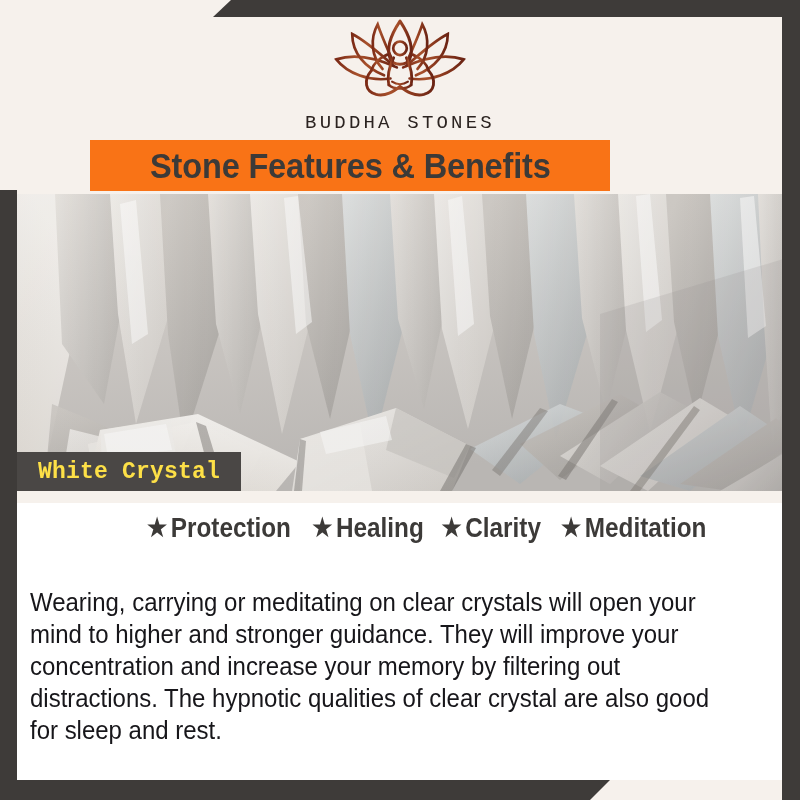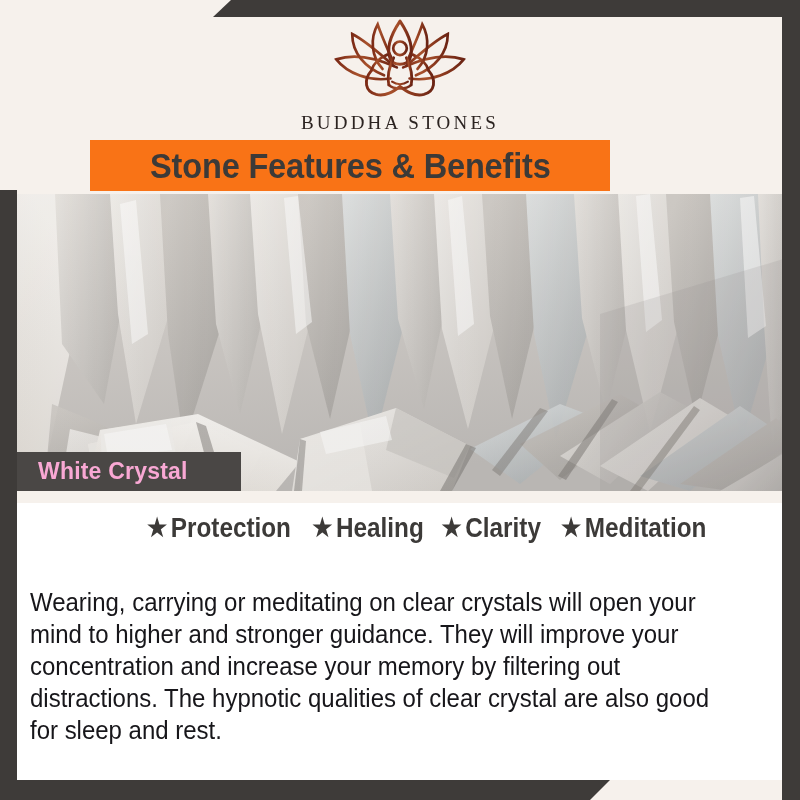--- a/index.html
+++ b/index.html
@@ -81,21 +81,21 @@
   }
   .logo-mark {
     display: inline-block;
     width: 160px;
     height: 86px;
     line-height: 0;
   }
   .logo-text {
     display: block;
     margin-top: 4px;
-    font-family: Liberation Serif, serif;
+    font-family: Liberation Mono, monospace;
     font-size: 19px;
     letter-spacing: 3.2px;
     color: #2b2320;
     font-weight: 400;
   }
 
   
   .title-band {
     position: absolute;
     top: 140px;
@@ -139,22 +139,22 @@
     width: 224px;
     height: 39px;
     background: #4a4745;
     z-index: 20;
     display: flex;
     align-items: center;
     padding-left: 21px;
     box-sizing: border-box;
   }
   .caption-text {
-    color: #f9a8d4;
-    font-family: Liberation Sans, sans-serif;
+    color: #fde047;
+    font-family: Liberation Mono, monospace;
     font-weight: bold;
     font-size: 23px;
     letter-spacing: 0.2px;
     white-space: nowrap;
   }
 
   
   .cream-strip {
     position: absolute;
     top: 491px;

